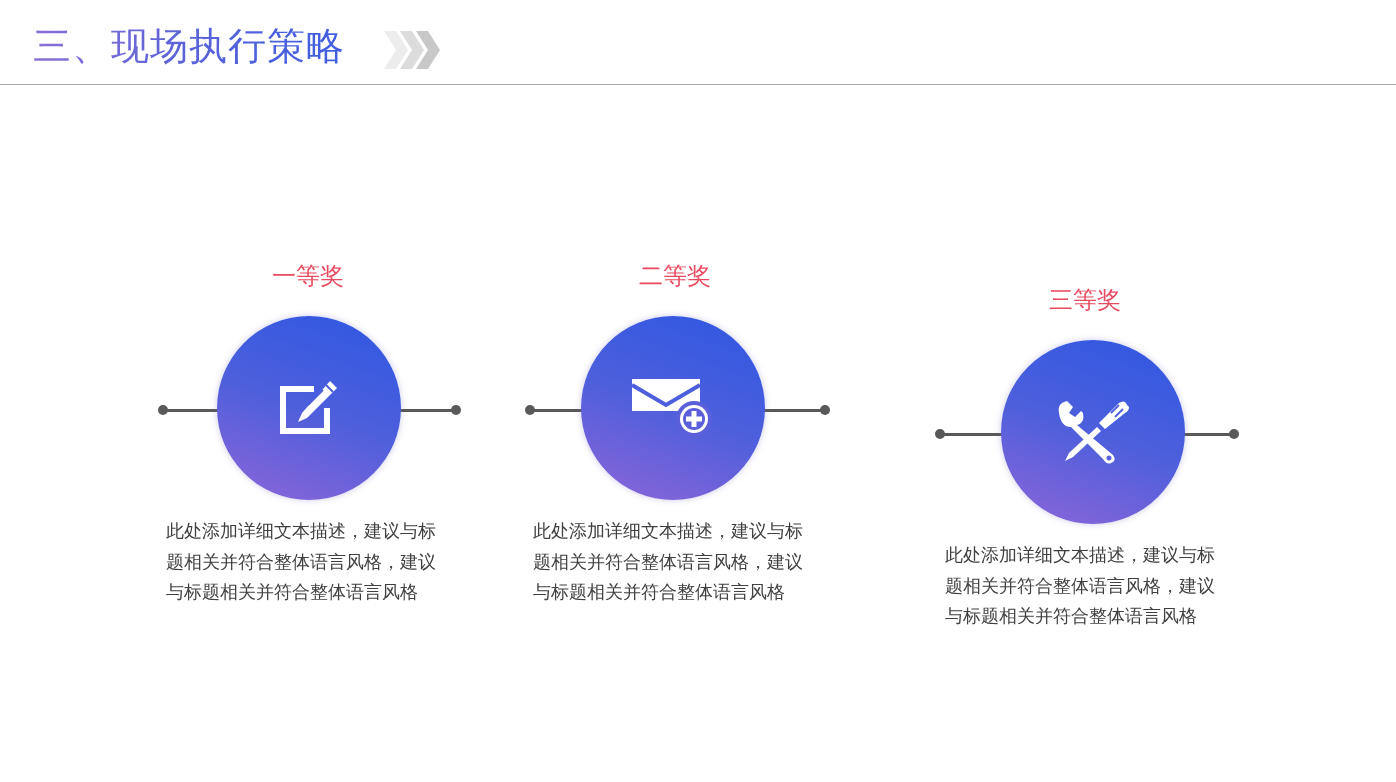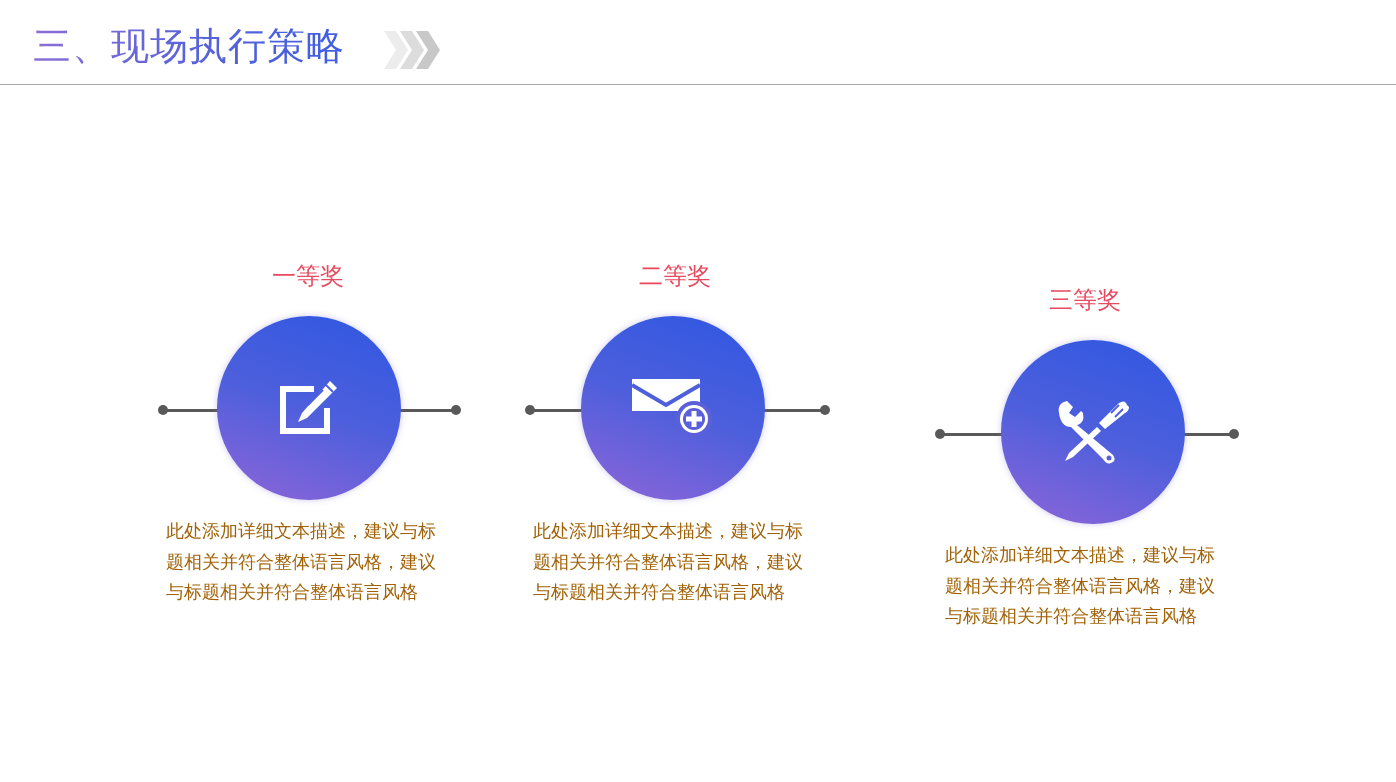--- a/index.html
+++ b/index.html
@@ -13,21 +13,21 @@
   .divider { position:absolute; left:0; top:84px; width:1396px; height:1px; background:#a8a8a8; }
   .card { position:absolute; top:250px; width:300px; height:400px; }
   .prize { position:absolute; left:0; width:300px; top:4px; text-align:center; color:#e84a5f;
            font-family:"DejaVu Serif","Liberation Serif",serif; font-size:24px; line-height:44px; }
   .line { position:absolute; top:159px; height:3px; background:#595959; }
   .dot { position:absolute; top:155px; width:10px; height:10px; border-radius:50%; background:#595959; }
   .circle { position:absolute; top:66px; width:184px; height:184px; border-radius:50%;
             background:linear-gradient(200deg,#2e57e2 0%,#4d5fdc 50%,#8e65d8 100%);
             box-shadow:0 0 6px rgba(110,100,200,0.35); }
   .circle svg { position:absolute; left:50%; top:50%; transform:translate(-50%,-50%); }
-  .desc { position:absolute; top:266px; width:270px; font-size:18px; line-height:30.5px; color:#a16207; }
+  .desc { position:absolute; top:266px; width:270px; font-size:18px; line-height:30.5px; color:#404040; }
 </style>
 </head>
 <body>
 
 <div class="title">三、现场执行策略</div>
 <svg class="chevrons" viewBox="0 0 60 38">
   <polygon points="0,0 12,0 24,19 12,38 0,38 12,19" fill="#ececec"></polygon>
   <polygon points="16,0 28,0 40,19 28,38 16,38 28,19" fill="#dcdcdc"></polygon>
   <polygon points="32,0 44,0 56,19 44,38 32,38 44,19" fill="#c8c8c8"></polygon>
 </svg>

